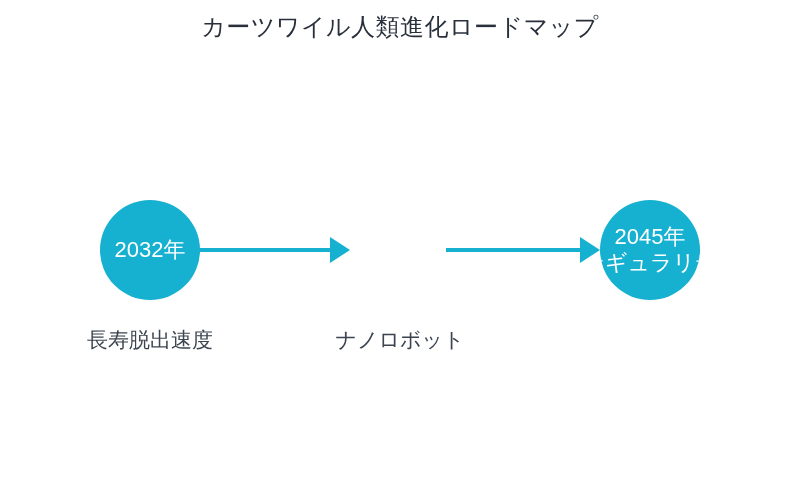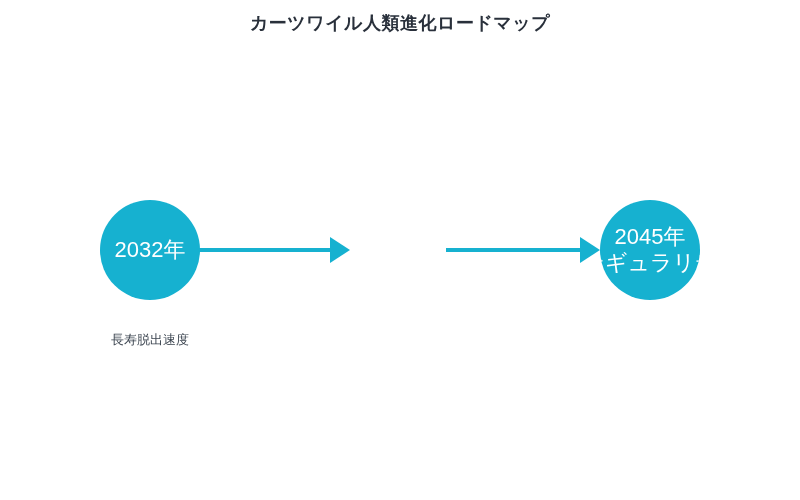--- a/index.html
+++ b/index.html
@@ -19,22 +19,22 @@
     position: relative;
     width: 800px; height: 500px;
     background: var(--background);
     overflow: hidden;
   }
   .title {
     position: absolute;
     top: 11px; left: 0;
     width: 100%;
     text-align: center;
-    font-size: 18px;
-    font-weight: 700;
+    font-size: 24px;
+    font-weight: 400;
     letter-spacing: 0.5px;
     color: var(--title-text);
   }
   .circle {
     position: absolute;
     top: 200px;
     width: 100px; height: 100px;
     border-radius: 50%;
     background: var(--accent);
     overflow: hidden;
@@ -67,21 +67,21 @@
     border-top: 13px solid transparent;
     border-bottom: 13px solid transparent;
     border-left: 20px solid var(--accent);
     z-index: 1;
   }
   .label {
     position: absolute;
     top: 331px;
     width: 200px;
     text-align: center;
-    font-size: 13px;
+    font-size: 21px;
     line-height: 18px;
     color: var(--label-text);
   }
 </style>
 </head>
 <body>
 
 <div class="canvas">
 
   <h1 class="title">カーツワイル人類進化ロードマップ</h1>
@@ -89,19 +89,20 @@
   <div class="arrow-line" style="left:196px"></div>
   <div class="arrow-head" style="left:330px"></div>
   <div class="arrow-line" style="left:446px"></div>
   <div class="arrow-head" style="left:580px"></div>
 
   <div class="circle" style="left:100px">
     <span class="c-line">2032年</span>
   </div>
   <div class="label" style="left:50px">長寿脱出速度</div>
 
+  <div class="label" style="left:300px">ナノロボット</div>
 
   <div class="circle" style="left:600px">
     <span class="c-line">2045年</span>
     <span class="c-line">シンギュラリティ</span>
   </div>
 
 </div>
 
 </body></html>

